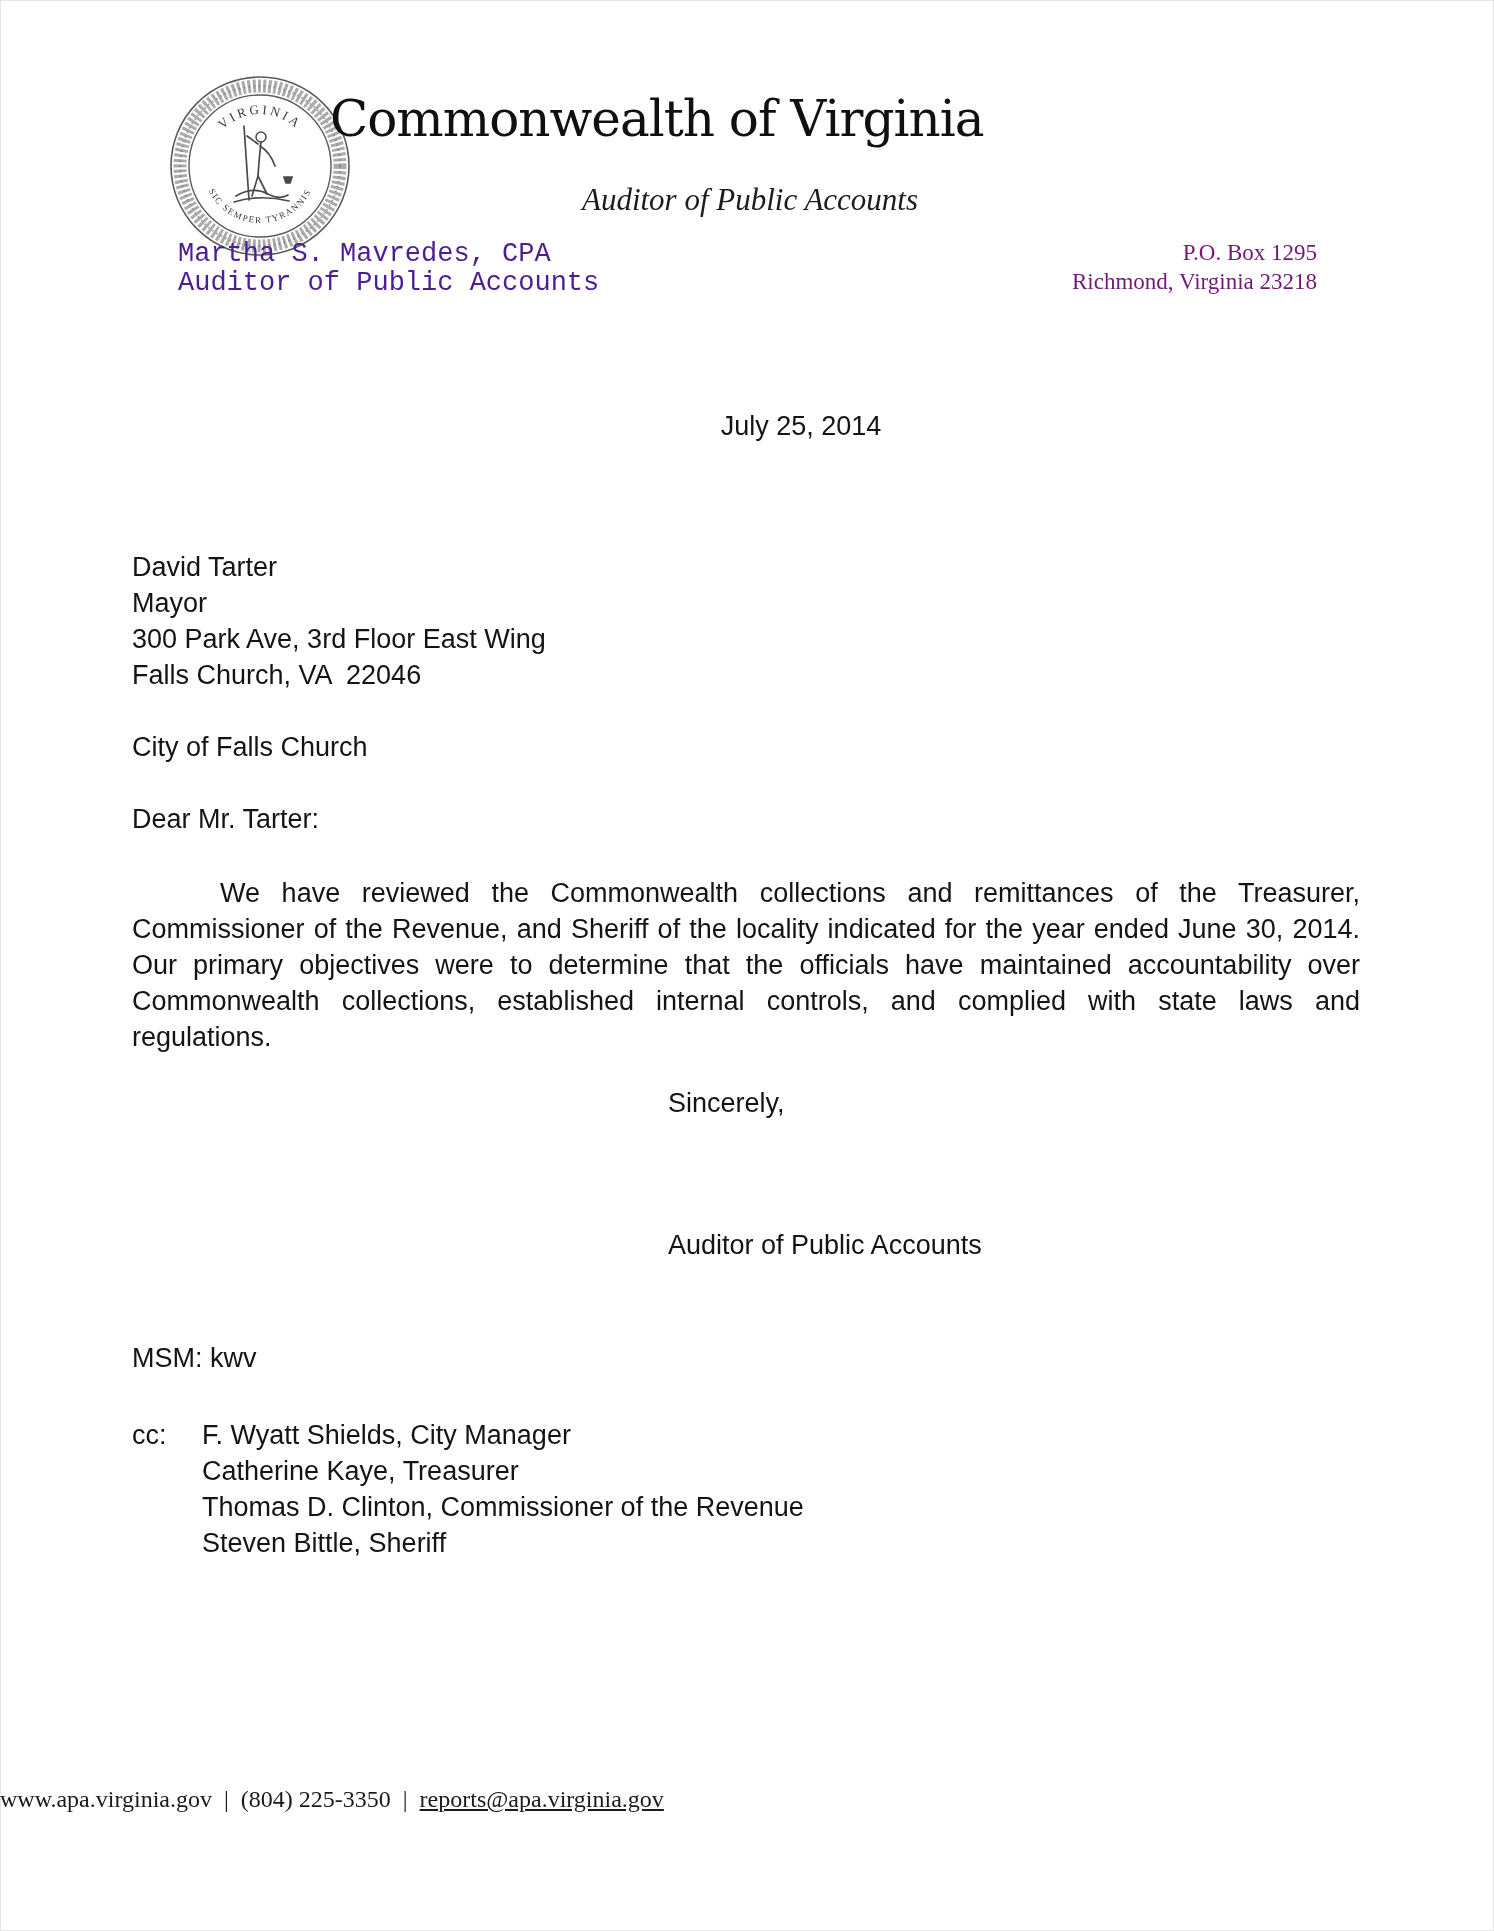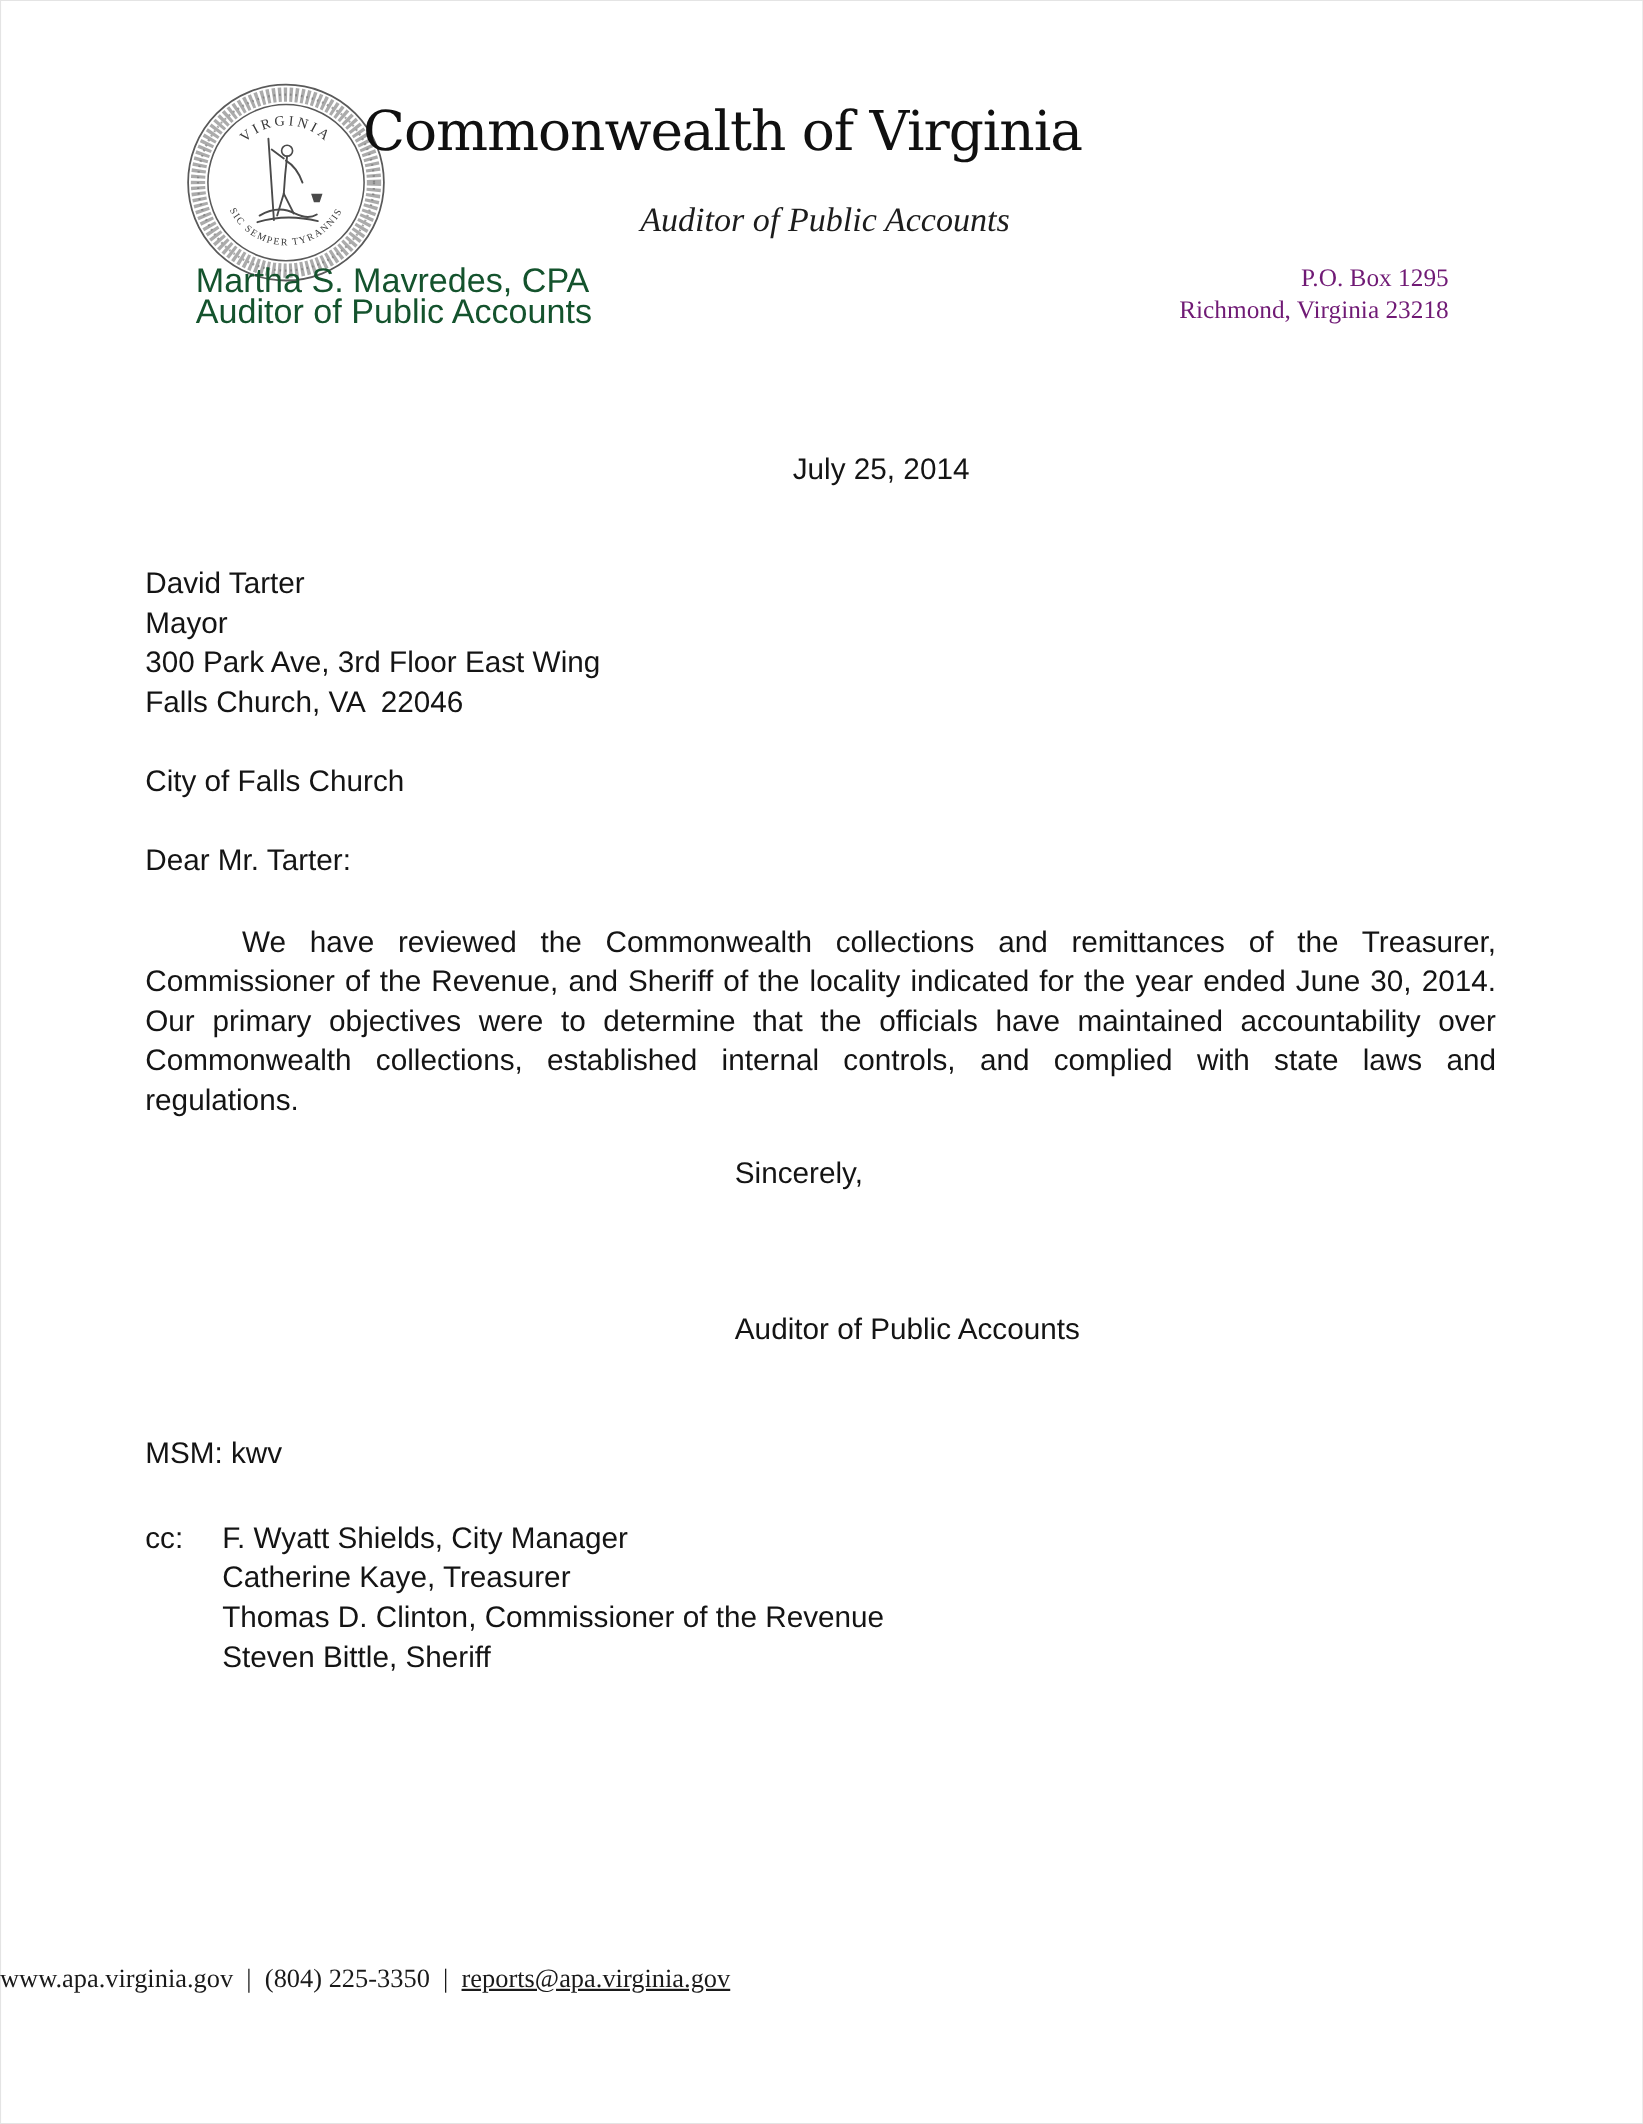--- a/index.html
+++ b/index.html
@@ -24,36 +24,36 @@
     color:#101010;
   }
   .org-subtitle {
     position:absolute; left:330px; top:182px; width:840px;
     text-align:center;
     font-family:"Liberation Serif", serif;
     font-style:italic; font-size:31px; color:#1c1c1c;
   }
   .official-block {
     position:absolute; left:178px; top:240px;
-    font-family:Liberation Sans, sans-serif;
-    font-size:31px; line-height:29px; color:#14532d;
+    font-family:Liberation Mono, monospace;
+    font-size:27px; line-height:29px; color:#4c1d95;
   }
   .return-address {
     position:absolute; right:177px; top:238px; text-align:right;
     font-family:"Liberation Serif", serif;
     font-size:23px; line-height:29px; color:#701a75;
   }
 
   
   .letter {
     position:absolute; left:132px; top:400px; width:1228px;
     font-size:27px; line-height:36px; color:#141414;
   }
   .date { margin-top:8px; text-align:center; padding-left:110px; }
-  .recipient { margin-top:68px; }
+  .recipient { margin-top:105px; }
   .prewrap { white-space:pre-wrap; }
   .re-line { margin-top:36px; }
   .salutation { margin-top:36px; }
   .para { margin-top:38px; text-align:justify; text-indent:88px; }
   .para + .para { margin-top:34px; }
   .closing { margin-top:30px; margin-left:536px; }
   .sig-title { margin-top:106px; margin-left:536px; }
   .initials { margin-top:77px; }
   .cc-block { margin-top:41px; display:flex; }
   .cc-label { width:70px; flex:0 0 70px; }

